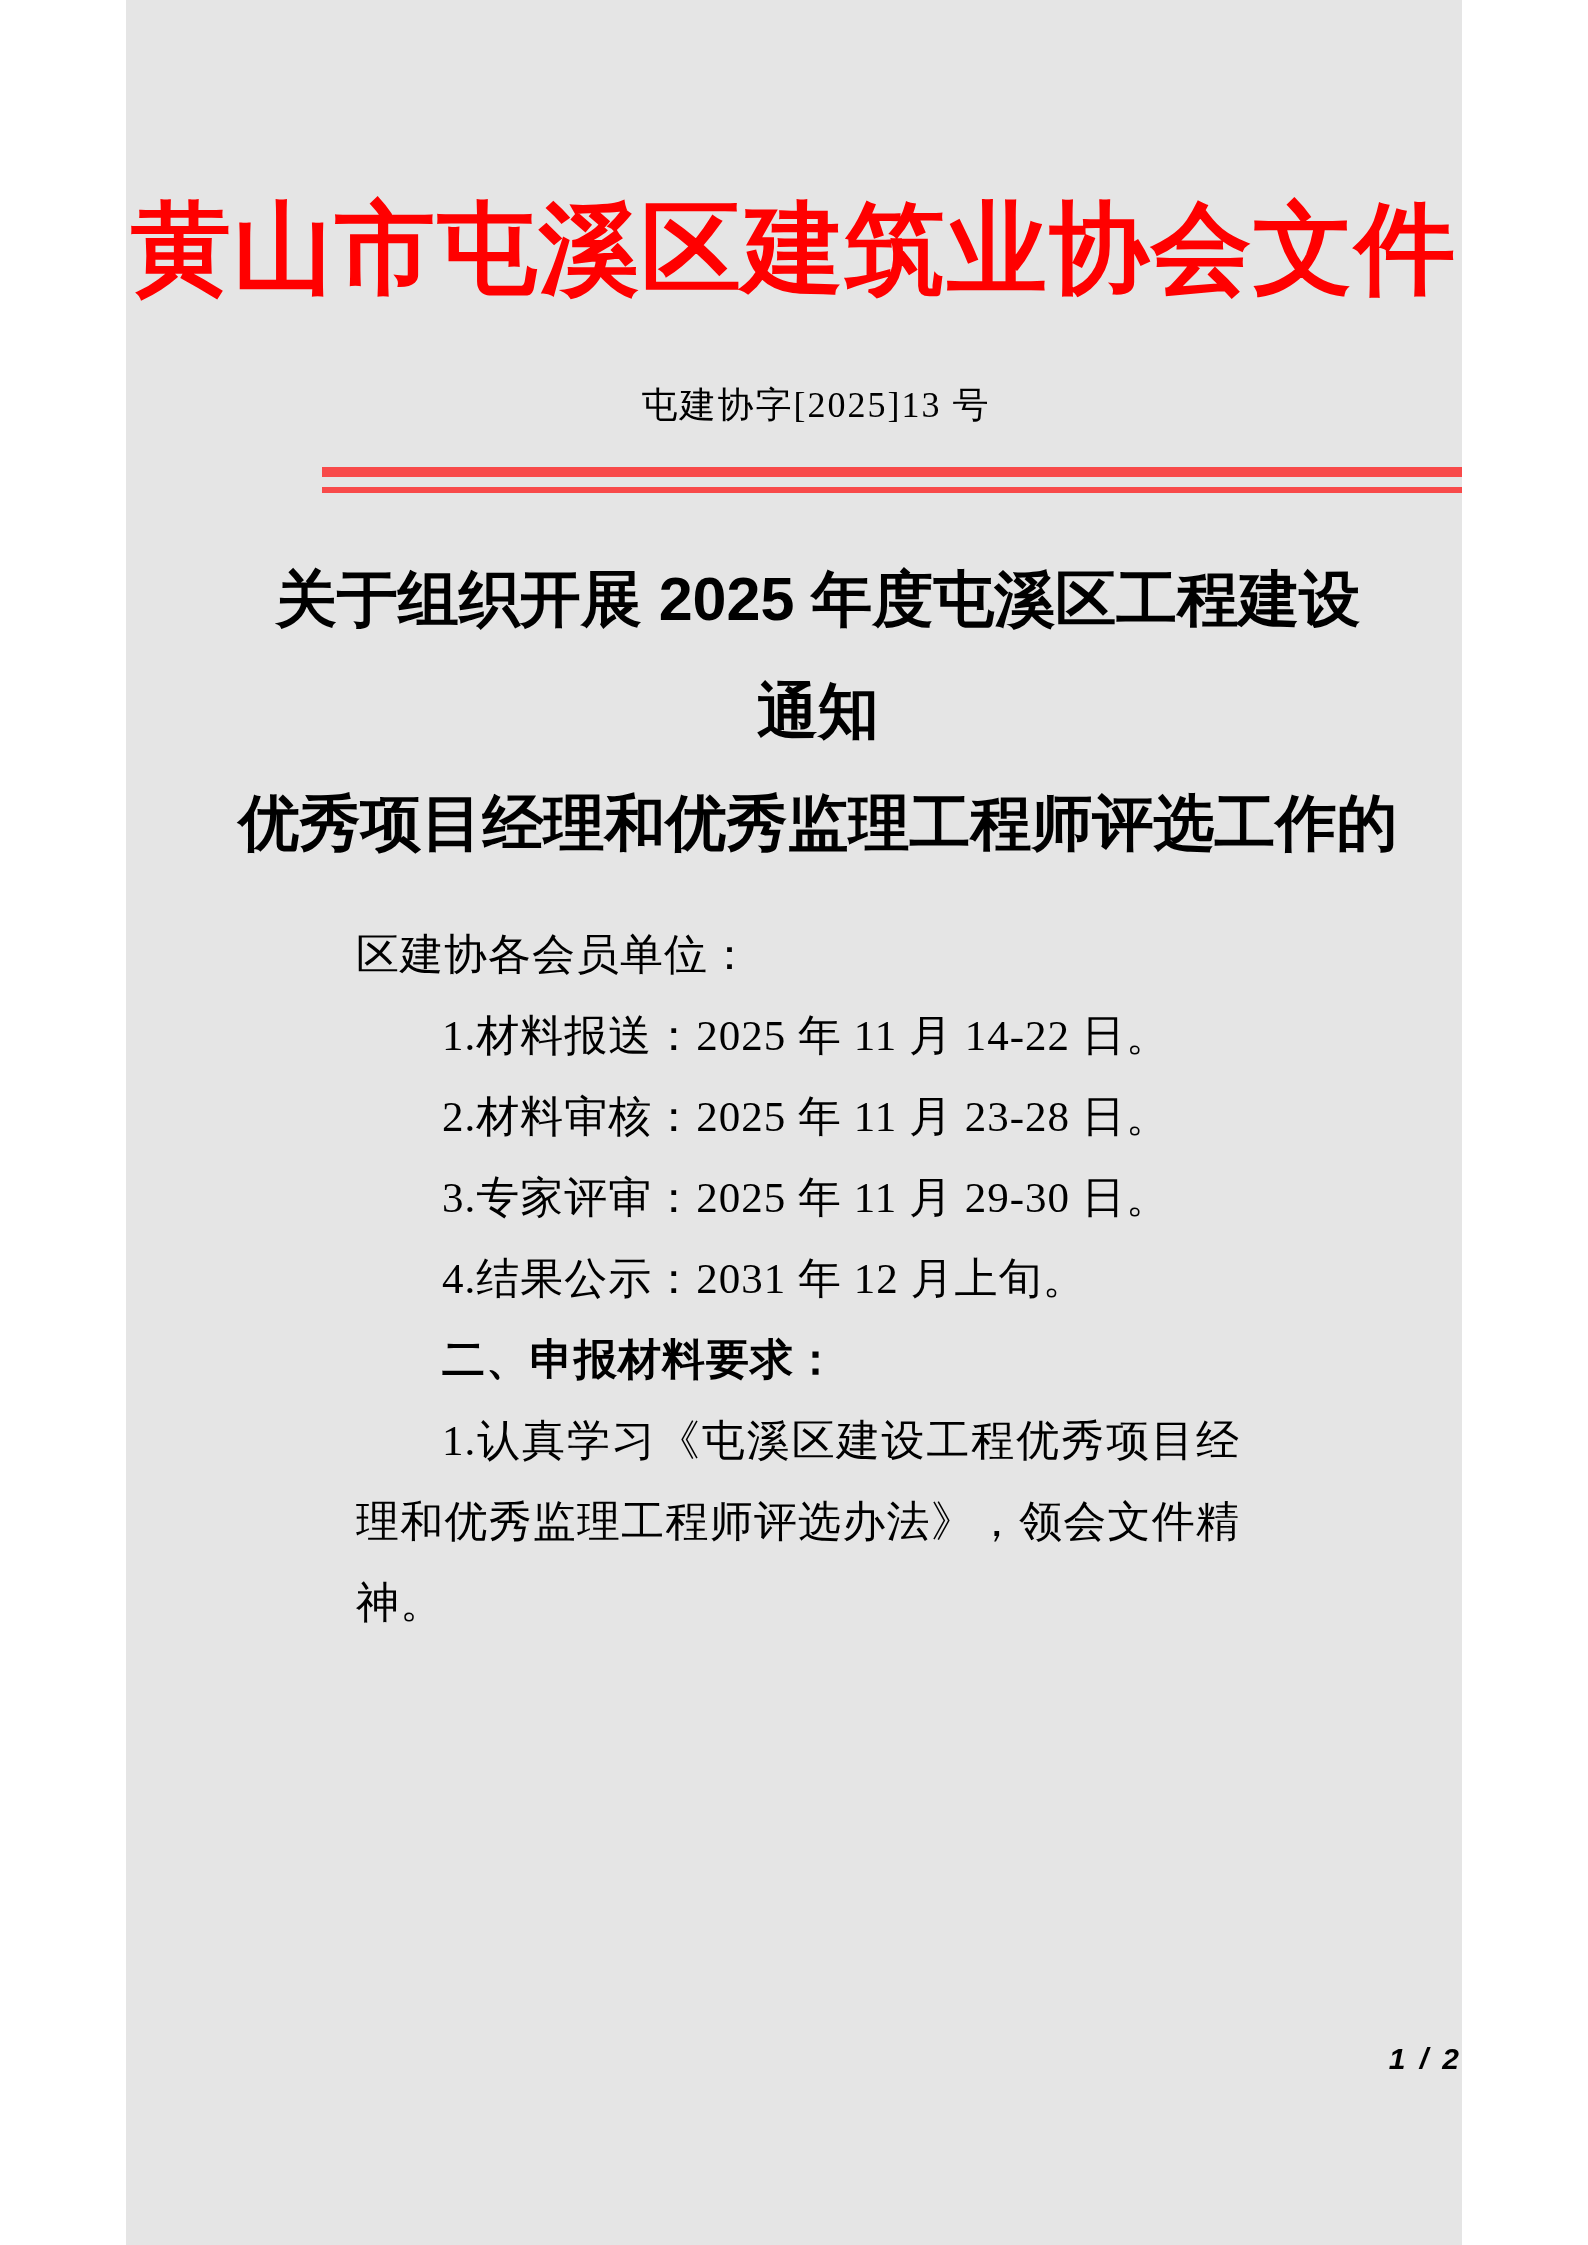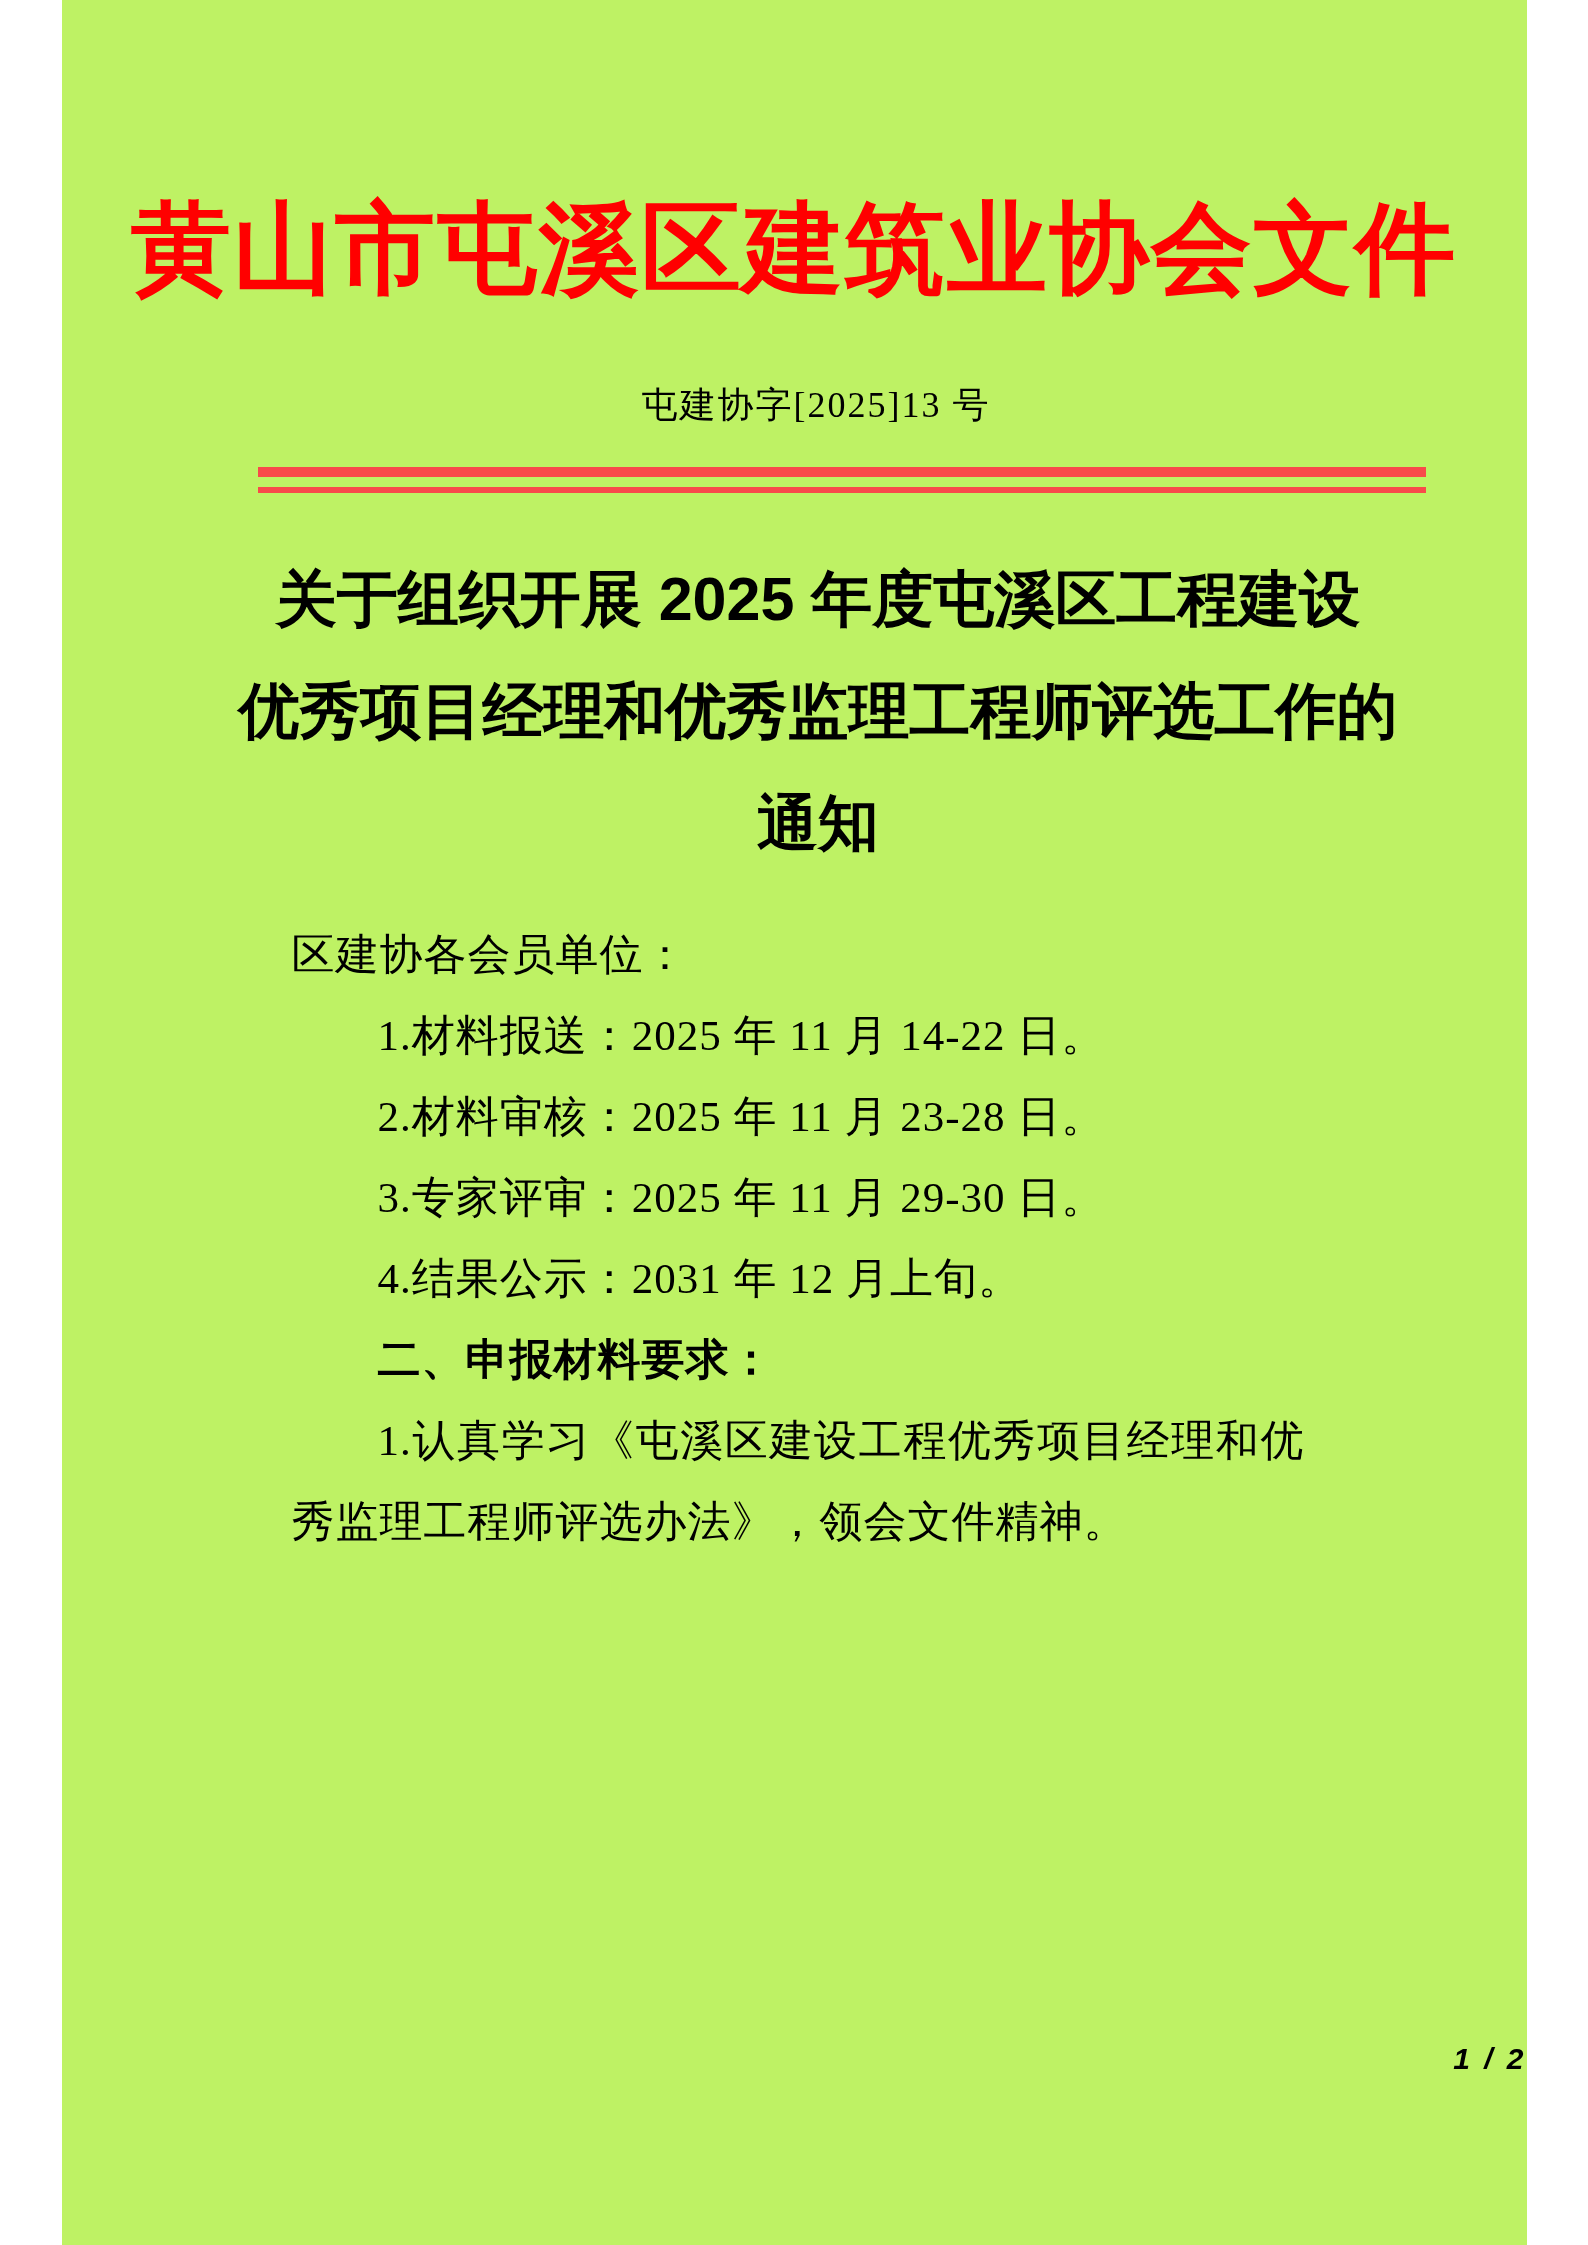--- a/index.html
+++ b/index.html
@@ -2,24 +2,24 @@
 <html lang="zh"><head>
 <meta charset="utf-8">
 <style>
   html, body {
     margin: 0;
     padding: 0;
     background: #ffffff;
   }
   .page {
     position: relative;
-    width: 1465px;
+    width: 1336px;
     height: 2245px;
     margin: 0 auto;
-    background: #bef264;
+    background: #e5e5e5;
     overflow: hidden;
     font-family: "Liberation Serif", "DejaVu Serif", serif;
     color: #000000;
   }
   
   .org-title {
     margin: 0;
     padding-top: 150px;
     height: 200px;
     line-height: 200px;
@@ -107,22 +107,22 @@
 
   <div>
     <h1 class="org-title">黄山市屯溪区建筑业协会文件</h1>
     <div class="doc-number">屯建协字[2025]13 号</div>
     <div class="red-rule-thick"></div>
     <div class="red-rule-thin"></div>
   </div>
 
   <h2 class="doc-title">
     <span class="line">关于组织开展 2025 年度屯溪区工程建设</span>
+    <span class="line">通知</span>
     <span class="line">优秀项目经理和优秀监理工程师评选工作的</span>
-    <span class="line">通知</span>
   </h2>
 
   <div class="content">
     <p class="salutation">区建协各会员单位：</p>
     <p class="list-item">1.材料报送：2025 年 11 月 14-22 日。</p>
     <p class="list-item">2.材料审核：2025 年 11 月 23-28 日。</p>
     <p class="list-item">3.专家评审：2025 年 11 月 29-30 日。</p>
     <p class="list-item">4.结果公示：2031 年 12 月上旬。</p>
     <p class="section-heading">二、申报材料要求：</p>
     <p class="para-normal">1.认真学习《屯溪区建设工程优秀项目经理和优秀监理工程师评选办法》，领会文件精神。</p>

